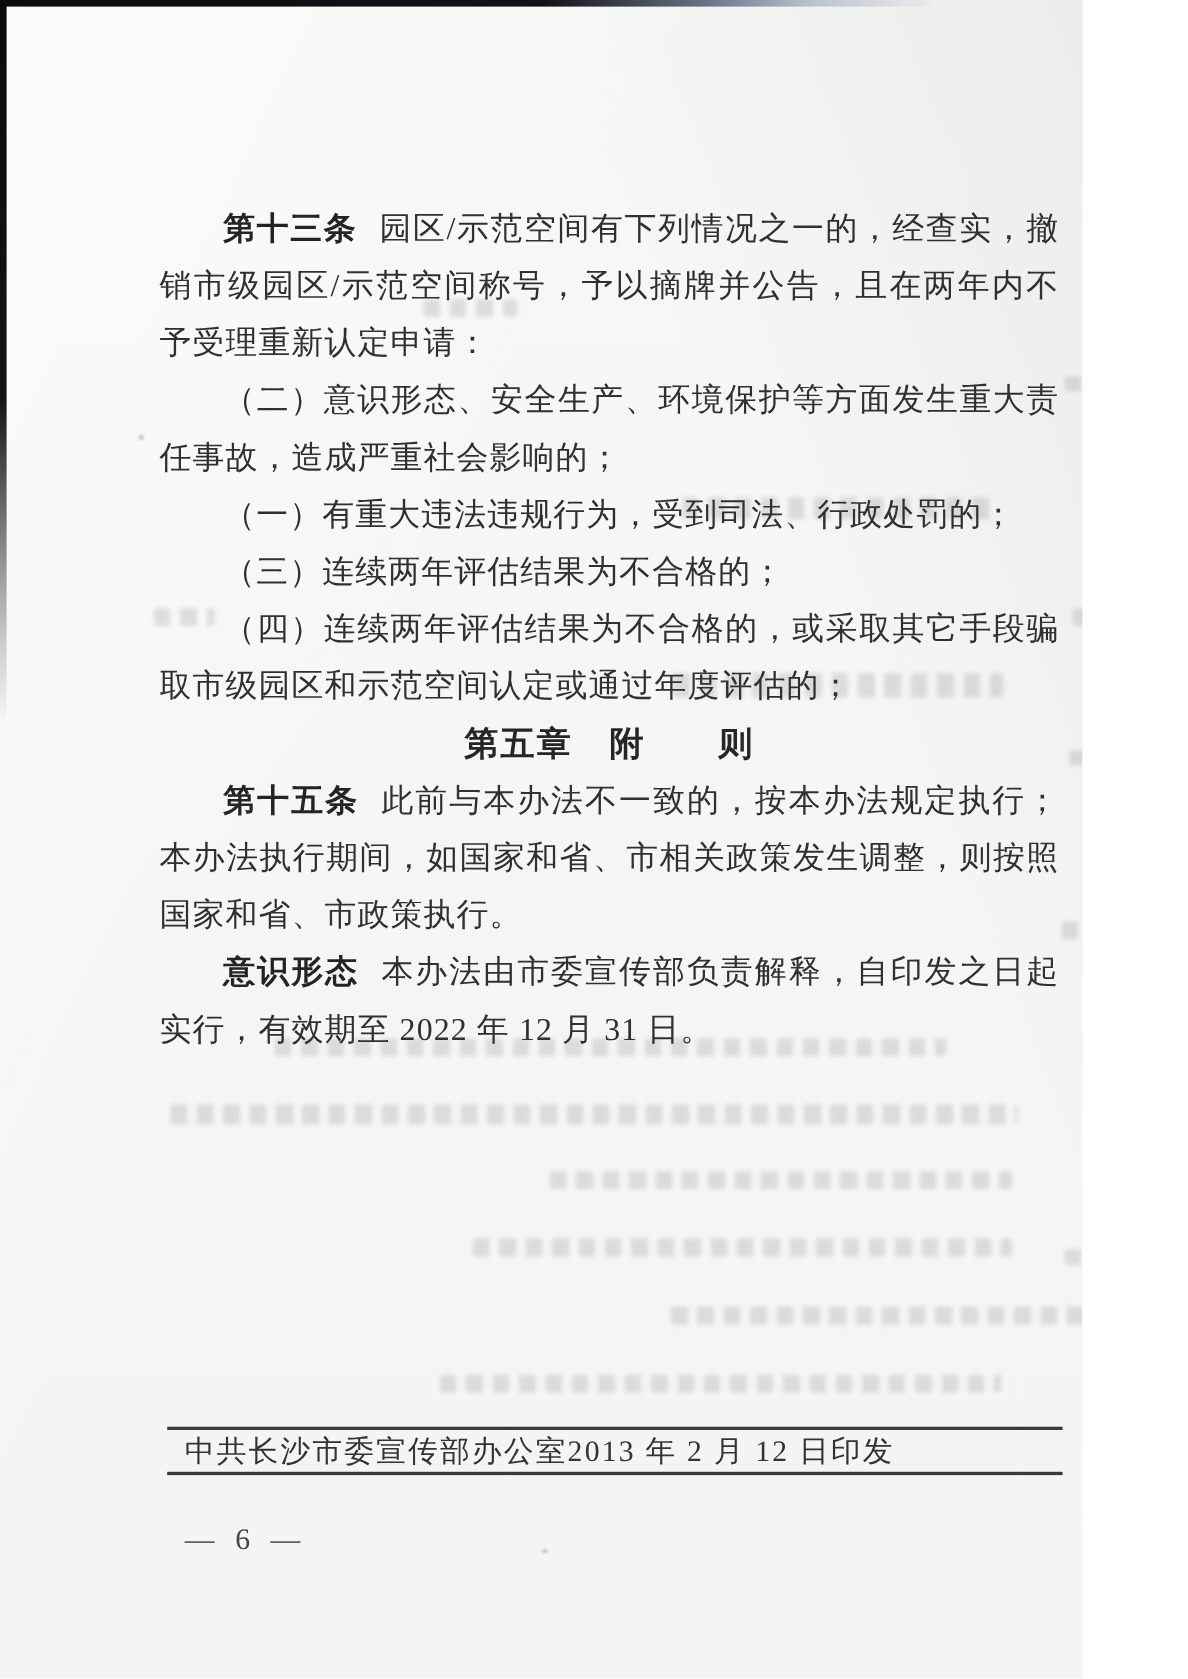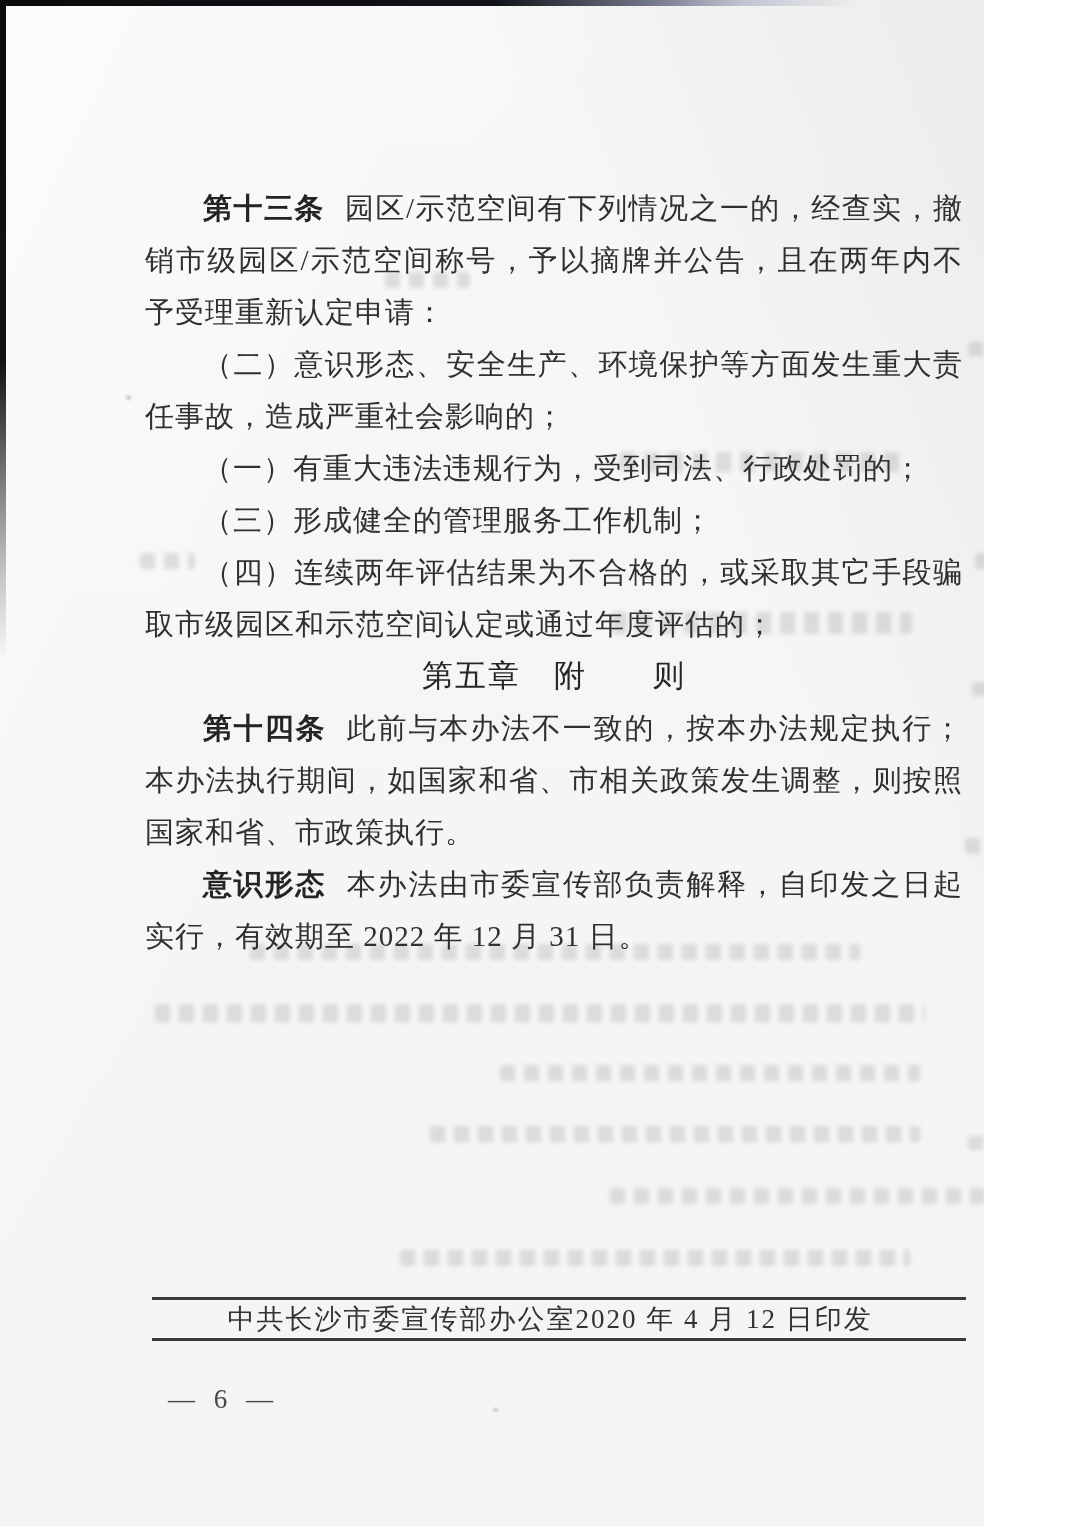--- a/index.html
+++ b/index.html
@@ -35,27 +35,27 @@
   .content p { margin: 0; text-indent: 2em; }
   .term {
     font-family: "Liberation Sans", "DejaVu Sans", sans-serif;
     font-weight: 700; color: #242424;
   }
   .term:not(:empty) { margin-right: .7em; }
   .chapter {
     margin: 34px 0 30px 0;
     text-align: center; text-indent: 0 !important;
     font-family: "Liberation Sans", "DejaVu Sans", sans-serif;
-    font-weight: 400; font-size: 31px; color: #262626;
+    font-weight: 700; font-size: 31px; color: #262626;
     letter-spacing: 2px;
   }
   .footer-box {
     position: absolute; left: 152px; top: 1297px; width: 814px; height: 44px;
     border-top: 3px solid #3a3a3a; border-bottom: 3px solid #3a3a3a;
-    display: flex; align-items: center; justify-content: center;
+    display: flex; align-items: center; justify-content: flex-start;
     padding: 0 34px 0 16px; box-sizing: border-box;
     font-size: 27px; color: #333; letter-spacing: 2px;
   }
   .page-number {
     position: absolute; left: 168px; top: 1384px;
     font-size: 27px; color: #474747; letter-spacing: 6px;
   }
   
   .ghost {
     position: absolute;
@@ -92,34 +92,34 @@
   <div class="speck" style="left:493px; top:1408px; width:5px; height:4px;"></div>
 
   <div class="content">
 
     <p><b class="term">第十三条</b><span>园区/示范空间有下列情况之一的，经查实，撤销市级园区/示范空间称号，予以摘牌并公告，且在两年内不予受理重新认定申请：</span></p>
 
     <p><span>（二）意识形态、安全生产、环境保护等方面发生重大责任事故，造成严重社会影响的；</span></p>
 
     <p><span>（一）有重大违法违规行为，受到司法、行政处罚的；</span></p>
 
-    <p><span>（三）形成健全的管理服务工作机制；</span></p>
+    <p><span>（三）连续两年评估结果为不合格的；</span></p>
 
     <p><span>（四）连续两年评估结果为不合格的，或采取其它手段骗取市级园区和示范空间认定或通过年度评估的；</span></p>
 
 
 
     <p class="chapter">第五章　附　　则</p>
 
-    <p><b class="term">第十四条</b><span>此前与本办法不一致的，按本办法规定执行；本办法执行期间，如国家和省、市相关政策发生调整，则按照国家和省、市政策执行。</span></p>
+    <p><b class="term">第十五条</b><span>此前与本办法不一致的，按本办法规定执行；本办法执行期间，如国家和省、市相关政策发生调整，则按照国家和省、市政策执行。</span></p>
 
     <p><b class="term">意识形态</b><span>本办法由市委宣传部负责解释，自印发之日起实行，有效期至 2022 年 12 月 31 日。</span></p>
 
   </div>
 
   <div class="footer-box">
     <span>中共长沙市委宣传部办公室</span>
-    <span>2020 年 4 月 12 日印发</span>
+    <span>2013 年 2 月 12 日印发</span>
   </div>
 
   <div class="page-number">— 6 —</div>
 
 </div>
 
 </body></html>

